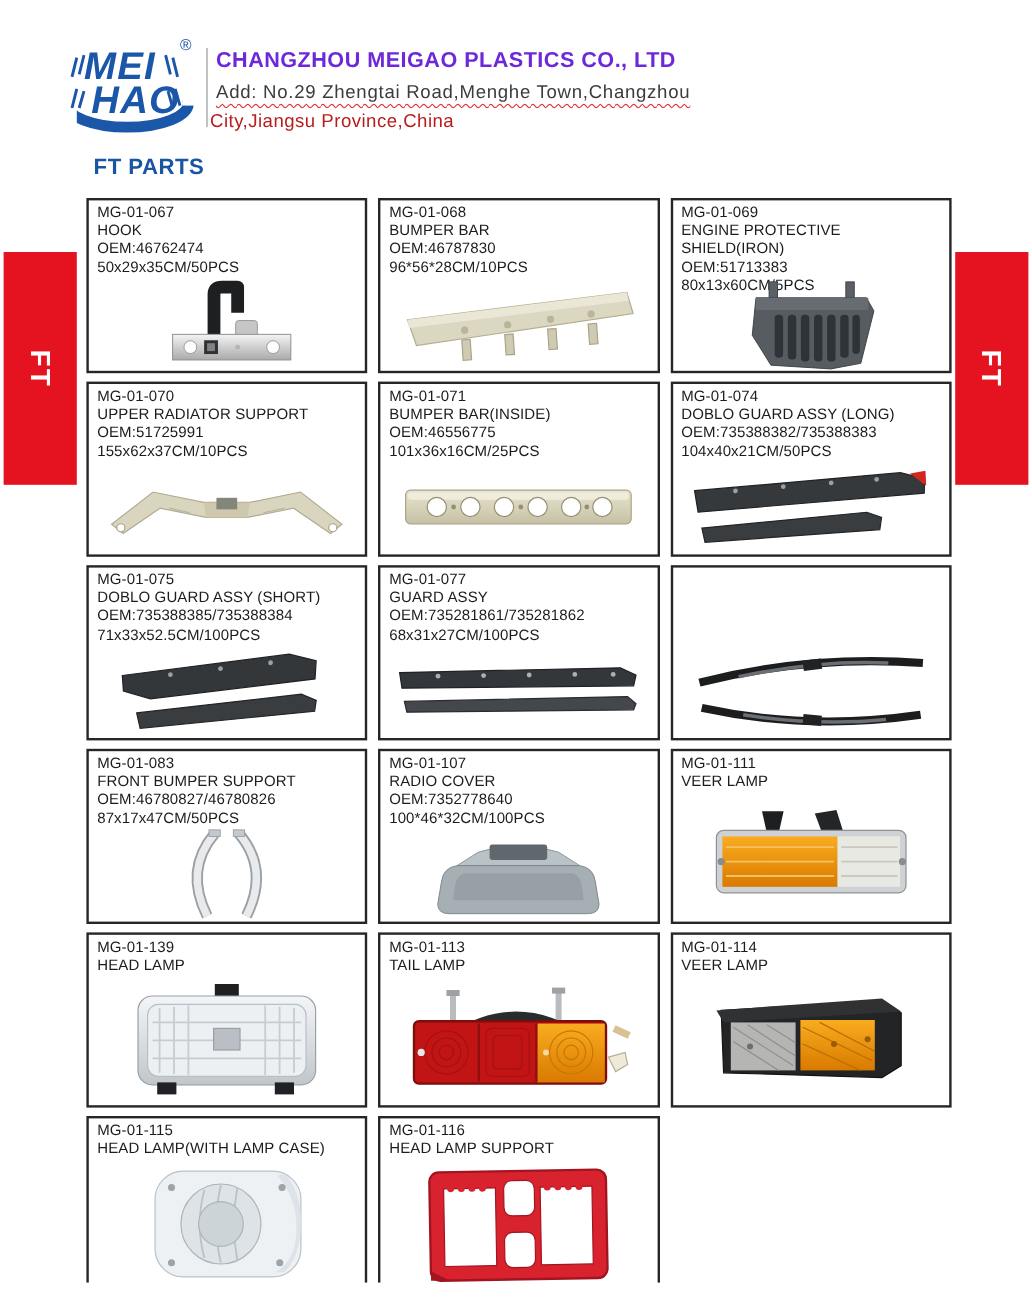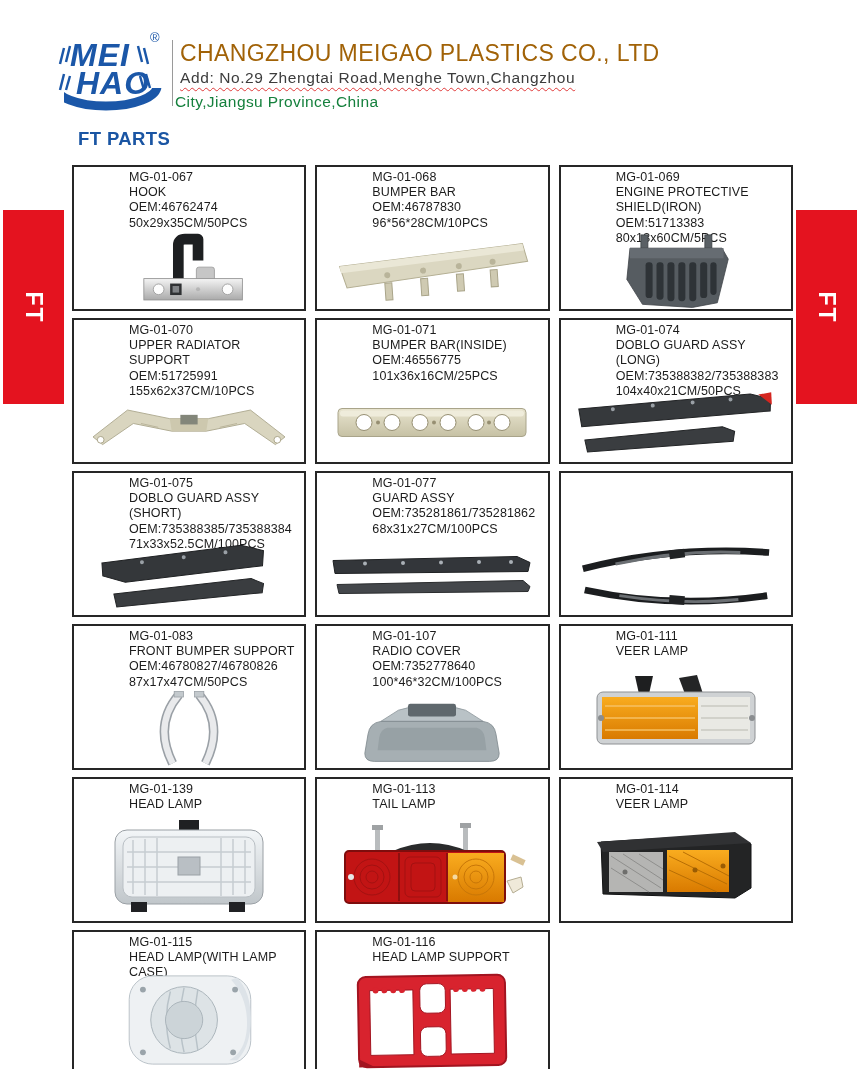--- a/index.html
+++ b/index.html
@@ -2,38 +2,38 @@
 <html><head>
 <meta charset="utf-8">
 <style>
   html,body{margin:0;padding:0;background:#fff;}
   .page{position:relative;width:860px;height:1069px;background:#fff;overflow:hidden;
         font-family:"Liberation Sans","DejaVu Sans",sans-serif;color:#1c1c1c;}
 
   
   .logo{position:absolute;left:48px;top:26px;width:120px;height:92px;}
   .hdr-divider{position:absolute;left:172px;top:40px;width:1px;height:66px;background:#9a9a9a;}
-  .company{position:absolute;left:180px;top:40px;font-size:23px;font-weight:400;color:#a16207;letter-spacing:.4px;white-space:nowrap;}
+  .company{position:absolute;left:180px;top:40px;font-size:18px;font-weight:700;color:#6d28d9;letter-spacing:.4px;white-space:nowrap;}
   .addr1{position:absolute;left:180px;top:69px;font-size:15.5px;color:#3c3c3c;letter-spacing:.6px;white-space:nowrap;
          text-decoration:underline;text-decoration-style:wavy;text-decoration-color:#e03a3a;text-decoration-thickness:1px;text-underline-offset:4px;}
-  .addr2{position:absolute;left:175px;top:93px;font-size:15.5px;color:#15803d;letter-spacing:.4px;white-space:nowrap;}
+  .addr2{position:absolute;left:175px;top:93px;font-size:15.5px;color:#b91c1c;letter-spacing:.4px;white-space:nowrap;}
   .section-title{position:absolute;left:78px;top:128px;font-size:18.5px;font-weight:bold;color:#1a55a3;letter-spacing:.4px;text-align:center;}
 
   
   .side-tab{position:absolute;top:210px;width:61px;height:194px;background:#e4131f;
             display:flex;align-items:center;justify-content:center;}
   .side-tab.left{left:3px;}
   .side-tab.right{left:796px;}
   .side-tab span{display:block;transform:rotate(90deg);color:#fff;font-size:23px;font-weight:bold;letter-spacing:2px;}
 
   
   .grid{position:absolute;left:72px;top:165px;width:721px;
         display:grid;grid-template-columns:repeat(3,1fr);grid-auto-rows:146px;gap:7px 9px;}
   .cell{position:relative;border:2px solid #262626;background:#fff;overflow:hidden;}
-  .cell-text{padding:3px 6px 0 7px;font-size:12.5px;line-height:15.2px;letter-spacing:.1px;margin-left:48px;}
+  .cell-text{padding:3px 6px 0 7px;font-size:12.5px;line-height:15.2px;letter-spacing:.1px;}
   .cell-img{position:absolute;left:0;right:0;top:64px;bottom:1px;display:flex;align-items:center;justify-content:center;}
   .cell.two-line .cell-img{top:34px;}
   svg{display:block;}
 </style>
 </head>
 <body>
 
 <svg width="0" height="0" style="position:absolute" aria-hidden="true">
   <defs>
     <linearGradient id="gSilver" x1="0" y1="0" x2="0" y2="1">

